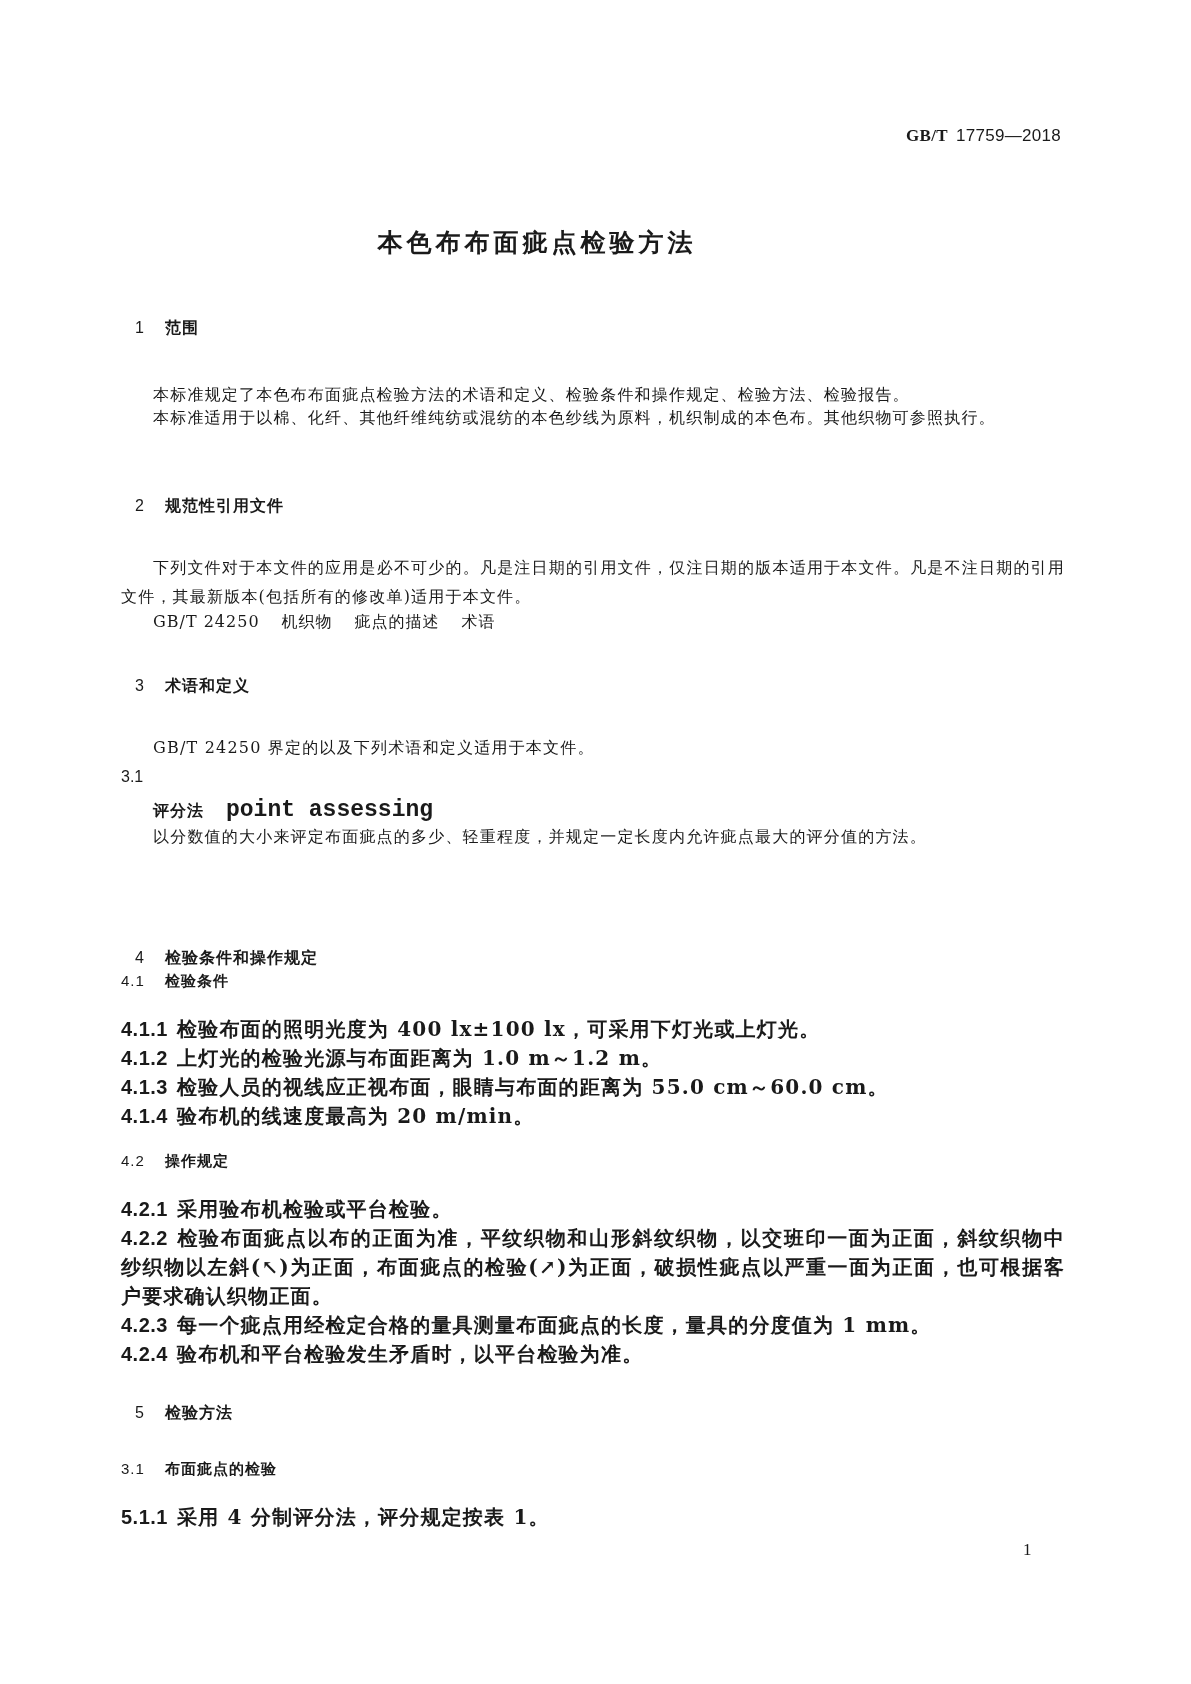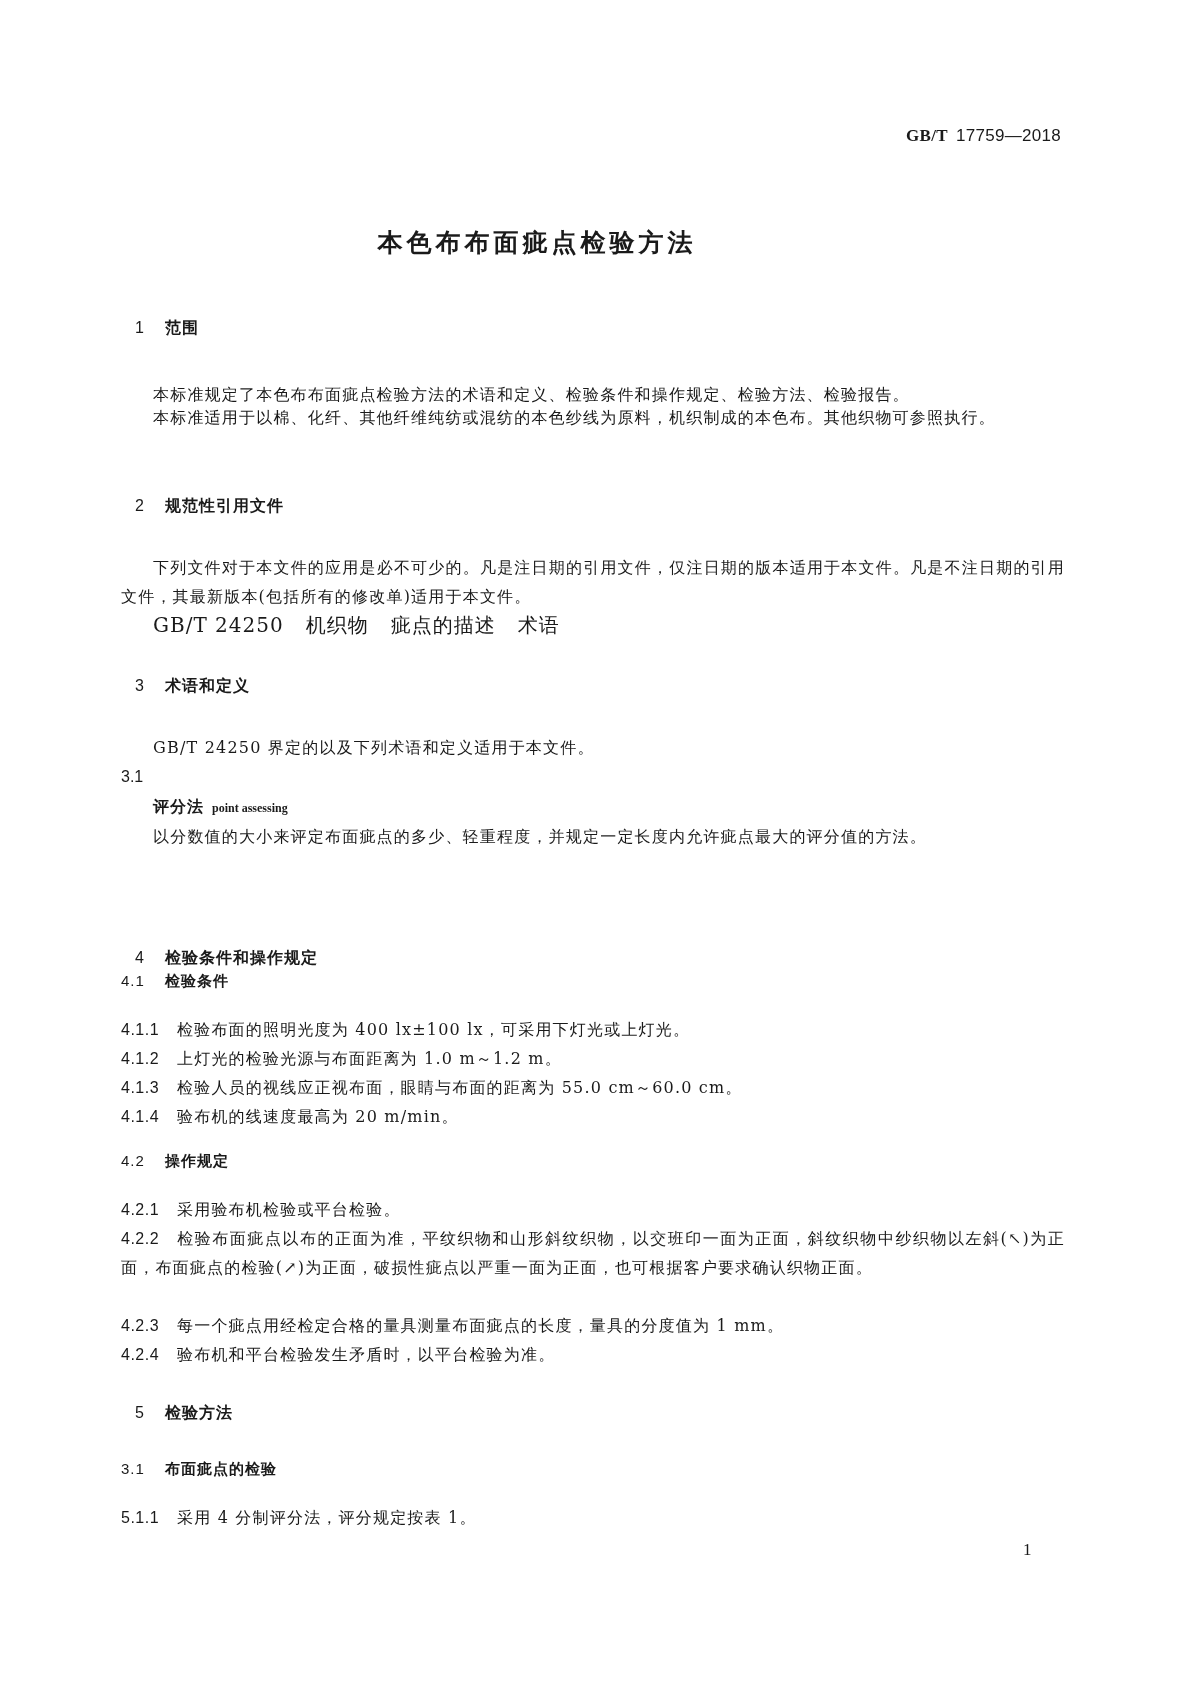--- a/index.html
+++ b/index.html
@@ -25,32 +25,32 @@
   .h2 {
     left: 121px; font-family: "DejaVu Sans", sans-serif; font-size: 15px; font-weight: bold; letter-spacing: 1px;
   }
   .h2 .num { font-family: "Liberation Sans", sans-serif; font-weight: normal; display: inline-block; width: 44px; }
   .para {
     left: 121px; width: 944px; font-size: 16px; line-height: 29px; letter-spacing: 1.2px;
     white-space: normal; text-align: justify;
   }
   .para.indent { text-indent: 32px; }
   .clause {
-    left: 121px; width: 944px; font-size: 16px; line-height: 29px; letter-spacing: 1.2px;
-    white-space: normal; text-align: justify;
+    left: 121px; width: 944px; font-size: 20px; line-height: 29px; letter-spacing: 1.2px;
+    white-space: normal; text-align: justify; font-weight: bold;
   }
   .clause .num {
     font-family: "Liberation Sans", sans-serif; display: inline-block; width: 56px; letter-spacing: 0.5px;
   }
   .term-num { left: 121px; font-family: "Liberation Sans", sans-serif; font-size: 16px; }
   .term {
     left: 153px; font-size: 16px; font-weight: bold; font-family: "DejaVu Sans", sans-serif; letter-spacing: 1px;
   }
-  .term .en { font-family: Liberation Serif, serif; margin-left: 8px; letter-spacing: 0; font-size: 12px; }
-  .ref { left: 153px; font-size: 20px; letter-spacing: 1px; }
+  .term .en { font-family: Liberation Mono, monospace; margin-left: 22px; letter-spacing: 0; font-size: 23px; }
+  .ref { left: 153px; font-size: 16px; letter-spacing: 1px; }
   .ref span { margin-right: 22px; }
   .page-num { left: 1023px; top: 1540px; font-size: 17px; font-family: "Liberation Serif", serif; }
 </style>
 </head>
 <body>
 
 <div class="abs std-code"><span class="gbt">GB/T</span><span>17759—2018</span></div>
 
 <div class="abs doc-title">本色布布面疵点检验方法</div>
 

